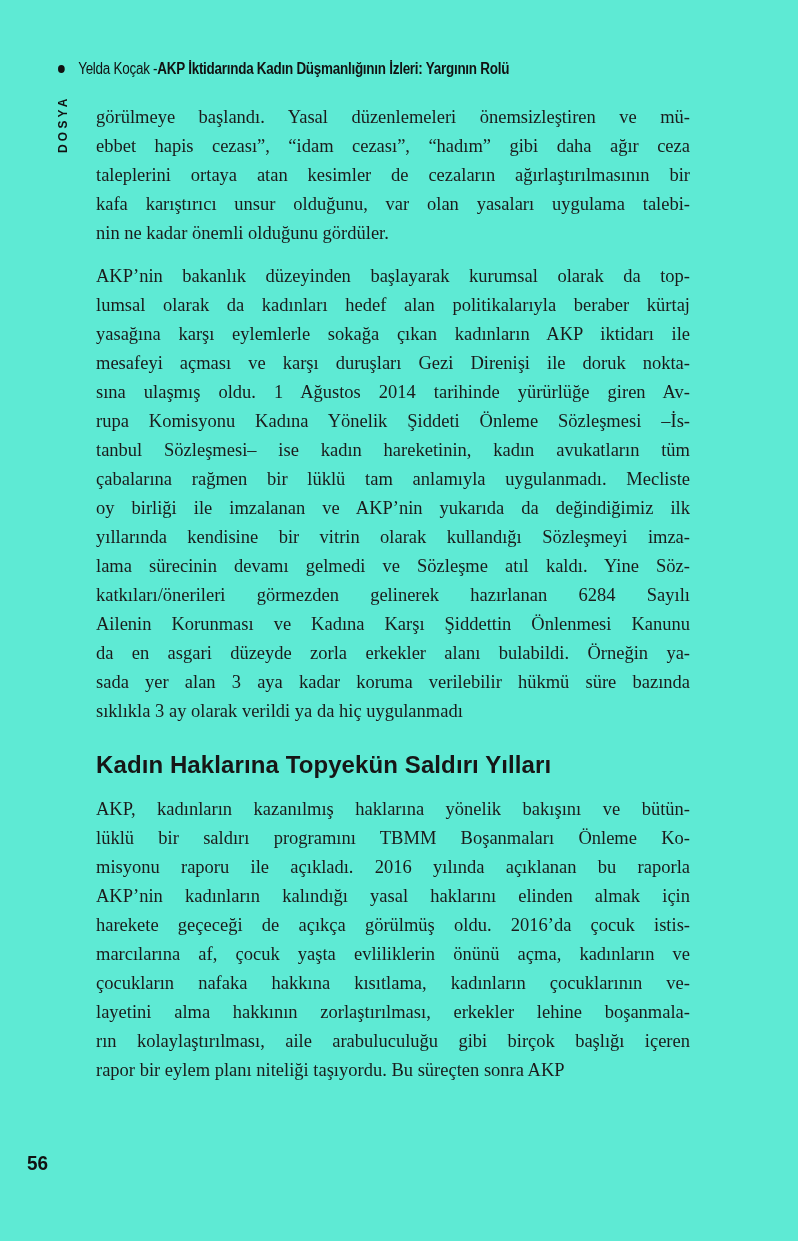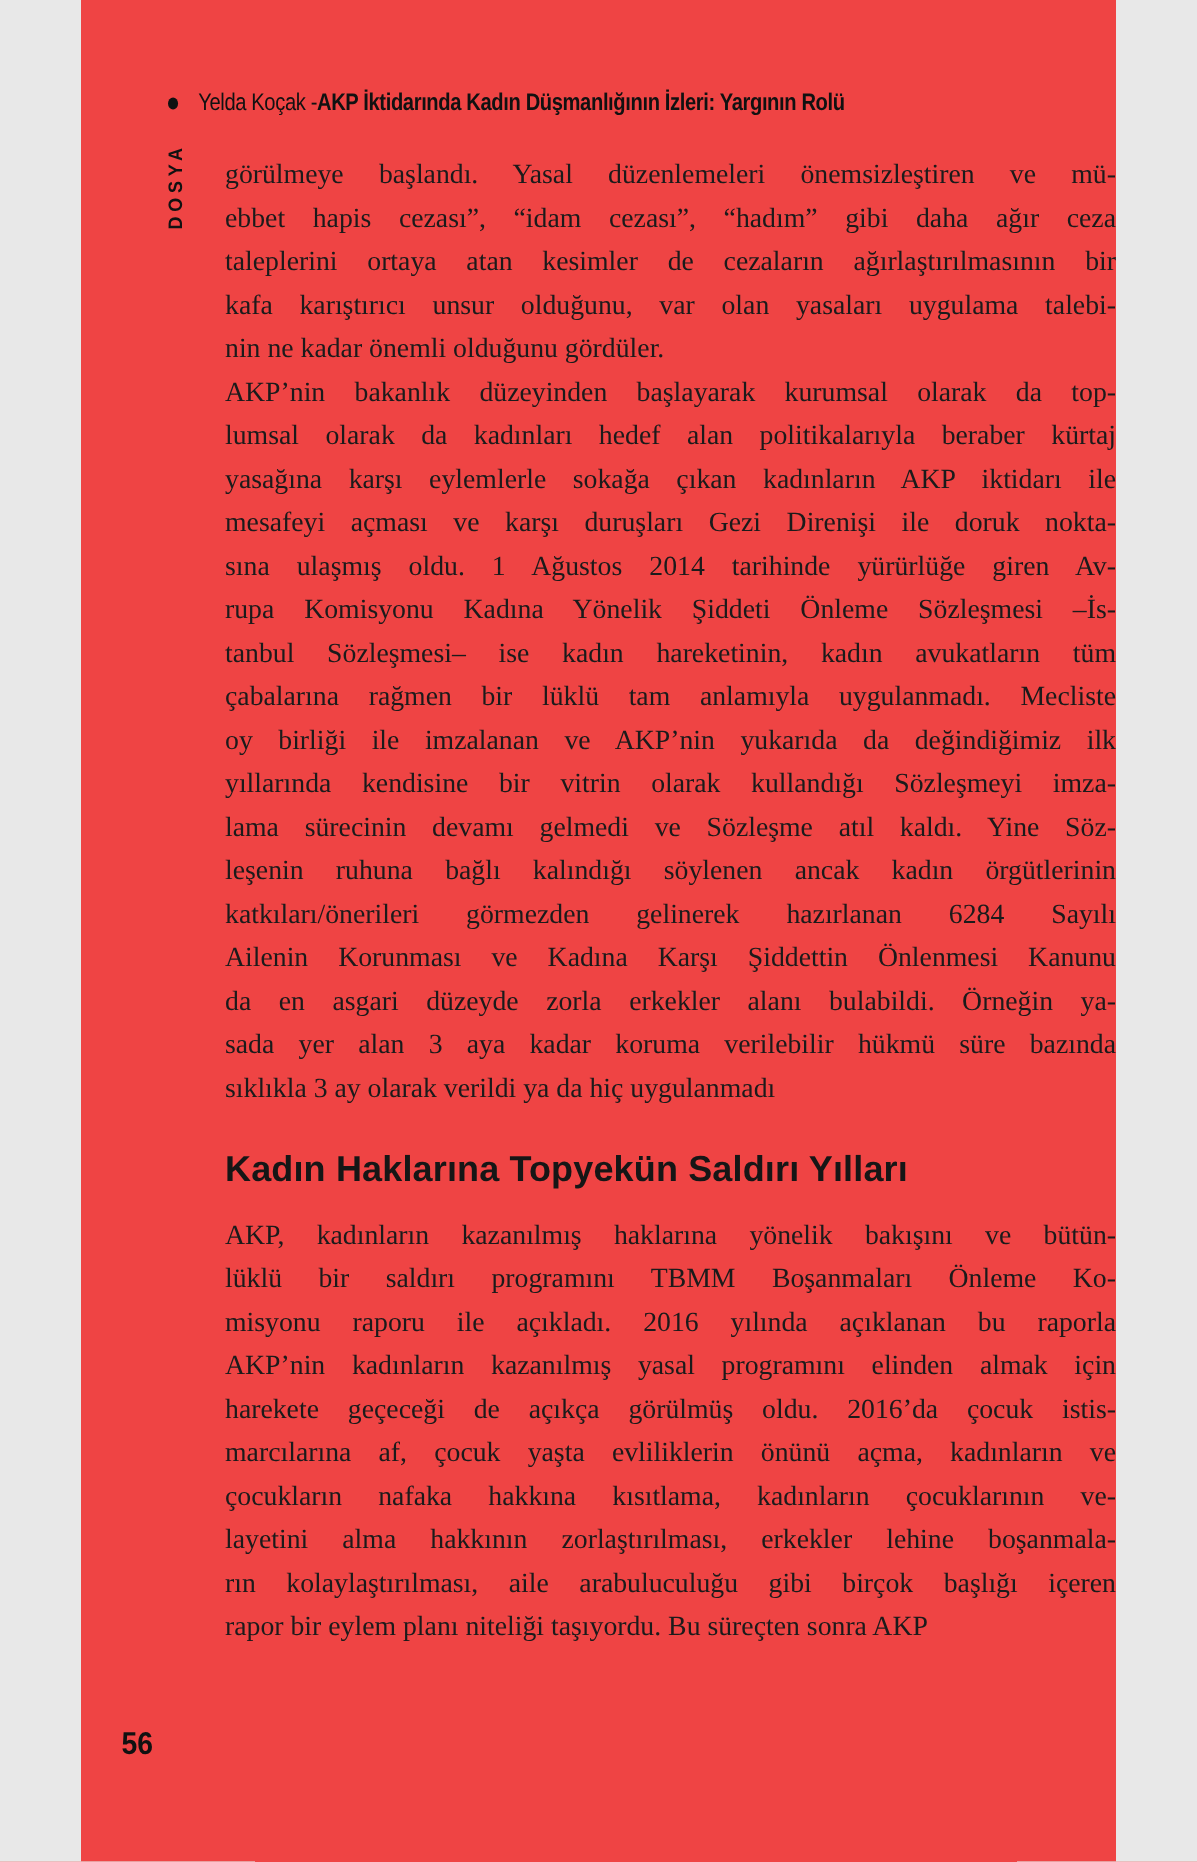--- a/index.html
+++ b/index.html
@@ -1,21 +1,21 @@
 <!DOCTYPE html>
 <html lang="tr"><head>
 <meta charset="utf-8">
 <style>
   * { margin: 0; padding: 0; box-sizing: border-box; }
   html, body { background: #e8e8e8; }
   .page {
     position: relative;
-    width: 690px;
+    width: 798px;
     height: 1241px;
-    background: #ef4444;
+    background: #5eead4;
     font-family: "Liberation Serif", serif;
     color: #1a1a1a;
     overflow: hidden;
     margin: 0 auto;
   }
   
   .running-header {
     position: absolute;
     left: 58px;
     top: 60px;
@@ -57,21 +57,21 @@
   
   .content {
     position: absolute;
     left: 96px;
     top: 103px;
     width: 594px;
     font-size: 18.5px;
     color: #1b1b1b;
   }
   .para { margin: 0; }
-  .para + .para { }
+  .para + .para { margin-top: 14px; }
   .line {
     height: 29px;
     line-height: 29px;
     overflow: hidden;
     text-align: justify;
     text-align-last: justify;
   }
   .line-last { text-align-last: left; }
   .section-heading {
     margin-top: 24px;
@@ -122,33 +122,32 @@
         <div class="line">lumsal olarak da kadınları hedef alan politikalarıyla beraber kürtaj</div>
         <div class="line">yasağına karşı eylemlerle sokağa çıkan kadınların AKP iktidarı ile</div>
         <div class="line">mesafeyi açması ve karşı duruşları Gezi Direnişi ile doruk nokta-</div>
         <div class="line">sına ulaşmış oldu. 1 Ağustos 2014 tarihinde yürürlüğe giren Av-</div>
         <div class="line">rupa Komisyonu Kadına Yönelik Şiddeti Önleme Sözleşmesi –İs-</div>
         <div class="line">tanbul Sözleşmesi– ise kadın hareketinin, kadın avukatların tüm</div>
         <div class="line">çabalarına rağmen bir lüklü tam anlamıyla uygulanmadı. Mecliste</div>
         <div class="line">oy birliği ile imzalanan ve AKP’nin yukarıda da değindiğimiz ilk</div>
         <div class="line">yıllarında kendisine bir vitrin olarak kullandığı Sözleşmeyi imza-</div>
         <div class="line">lama sürecinin devamı gelmedi ve Sözleşme atıl kaldı. Yine Söz-</div>
-        <div class="line">leşenin ruhuna bağlı kalındığı söylenen ancak kadın örgütlerinin</div>
         <div class="line">katkıları/önerileri görmezden gelinerek hazırlanan 6284 Sayılı</div>
         <div class="line">Ailenin Korunması ve Kadına Karşı Şiddettin Önlenmesi Kanunu</div>
         <div class="line">da en asgari düzeyde zorla erkekler alanı bulabildi. Örneğin ya-</div>
         <div class="line">sada yer alan 3 aya kadar koruma verilebilir hükmü süre bazında</div>
         <div class="line line-last">sıklıkla 3 ay olarak verildi ya da hiç uygulanmadı</div>
       </div>
     <h2 class="section-heading">Kadın Haklarına Topyekün Saldırı Yılları</h2>
     <div class="para">
         <div class="line">AKP, kadınların kazanılmış haklarına yönelik bakışını ve bütün-</div>
         <div class="line">lüklü bir saldırı programını TBMM Boşanmaları Önleme Ko-</div>
         <div class="line">misyonu raporu ile açıkladı. 2016 yılında açıklanan bu raporla</div>
-        <div class="line">AKP’nin kadınların kazanılmış yasal programını elinden almak için</div>
+        <div class="line">AKP’nin kadınların kalındığı yasal haklarını elinden almak için</div>
         <div class="line">harekete geçeceği de açıkça görülmüş oldu. 2016’da çocuk istis-</div>
         <div class="line">marcılarına af, çocuk yaşta evliliklerin önünü açma, kadınların ve</div>
         <div class="line">çocukların nafaka hakkına kısıtlama, kadınların çocuklarının ve-</div>
         <div class="line">layetini alma hakkının zorlaştırılması, erkekler lehine boşanmala-</div>
         <div class="line">rın kolaylaştırılması, aile arabuluculuğu gibi birçok başlığı içeren</div>
         <div class="line line-last">rapor bir eylem planı niteliği taşıyordu. Bu süreçten sonra AKP</div>
       </div>
   </div>
 
   <div class="page-number">56</div>

